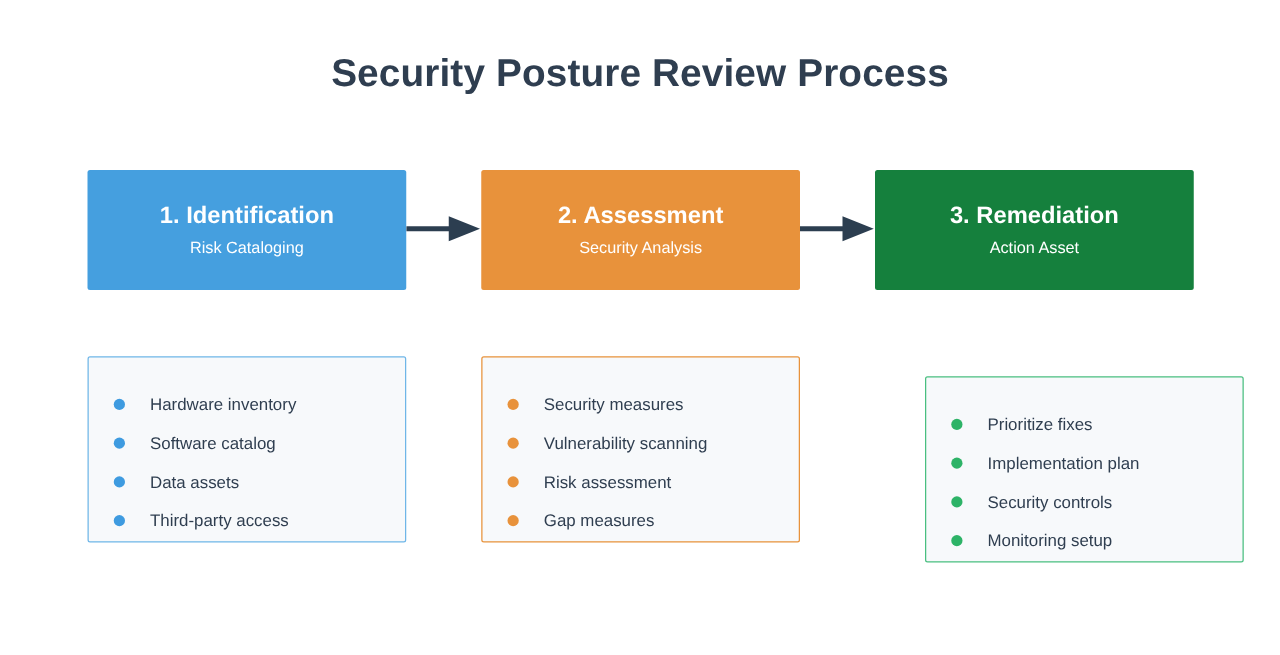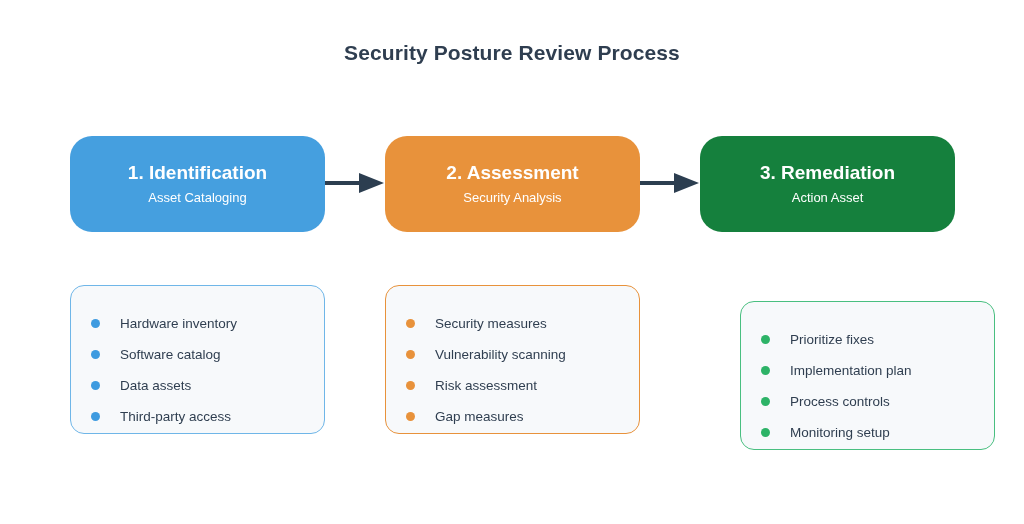--- a/index.html
+++ b/index.html
@@ -19,34 +19,34 @@
     overflow: hidden;
   }
 
   
   #page-title {
     position: absolute;
     left: 0;
     top: 41px;
     width: 1024px;
     text-align: center;
-    font-size: 21px;
+    font-size: 31px;
     font-weight: bold;
     color: #2F3E50;
     letter-spacing: 0.1px;
     white-space: nowrap;
   }
 
   
   .stage-box {
     position: absolute;
     top: 136px;
     width: 255px;
     height: 96px;
-    border-radius: 22px;
+    border-radius: 2px;
     display: flex;
     flex-direction: column;
     align-items: center;
     justify-content: center;
     box-sizing: border-box;
   }
   .stage-box .stage-title {
     font-size: 19px;
     font-weight: bold;
     color: #ffffff;
@@ -74,21 +74,21 @@
   }
   #flow-arrow-0 { left: 325px; }
   #flow-arrow-1 { left: 640px; }
 
   
   .detail-panel {
     position: absolute;
     top: 285px;
     width: 255px;
     height: 149px;
-    border-radius: 14px;
+    border-radius: 2px;
     border: 1.5px solid #cccccc;
     background: #F7F9FB;
     box-sizing: border-box;
     padding: 22px 0 0 0;
   }
   #detail-panel-0 { left: 70px;  border-color: #6FB6E8; }
   #detail-panel-1 { left: 385px; border-color: #E8923B; }
   #detail-panel-2 { left: 740px; border-color: #49BF80; margin-top: 16px; }
 
   .detail-item {
@@ -117,21 +117,21 @@
 </style>
 </head>
 <body>
 
 <div id="canvas">
 
   <div id="page-title">Security Posture Review Process</div>
 
   <div class="stage-box" id="stage-box-0">
     <div class="stage-title">1. Identification</div>
-    <div class="stage-subtitle">Asset Cataloging</div>
+    <div class="stage-subtitle">Risk Cataloging</div>
   </div>
 
   <div class="flow-arrow" id="flow-arrow-0">
     <svg width="60" height="22" viewBox="0 0 60 22" aria-hidden="true">
       <line x1="0" y1="11" x2="44" y2="11" stroke="#2C3E50" stroke-width="4"></line>
       <polygon points="34,1 59,11 34,21" fill="#2C3E50"></polygon>
     </svg>
   </div>
 
   <div class="stage-box" id="stage-box-1">
@@ -193,21 +193,21 @@
     <div class="detail-item">
       <span class="detail-bullet"></span>
       <span class="detail-label">Prioritize fixes</span>
     </div>
     <div class="detail-item">
       <span class="detail-bullet"></span>
       <span class="detail-label">Implementation plan</span>
     </div>
     <div class="detail-item">
       <span class="detail-bullet"></span>
-      <span class="detail-label">Process controls</span>
+      <span class="detail-label">Security controls</span>
     </div>
     <div class="detail-item">
       <span class="detail-bullet"></span>
       <span class="detail-label">Monitoring setup</span>
     </div>
   </div>
 
 </div>
 
 </body></html>

